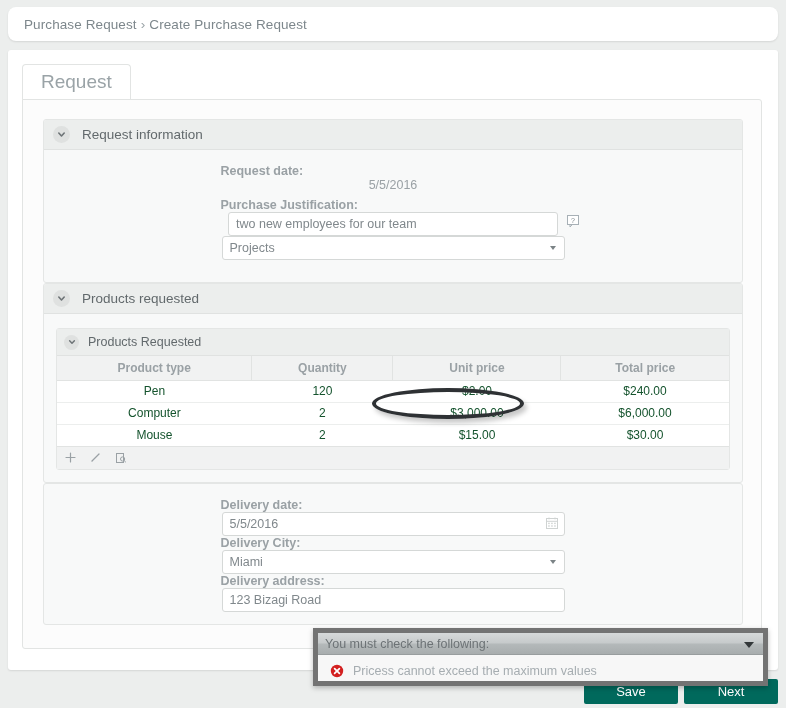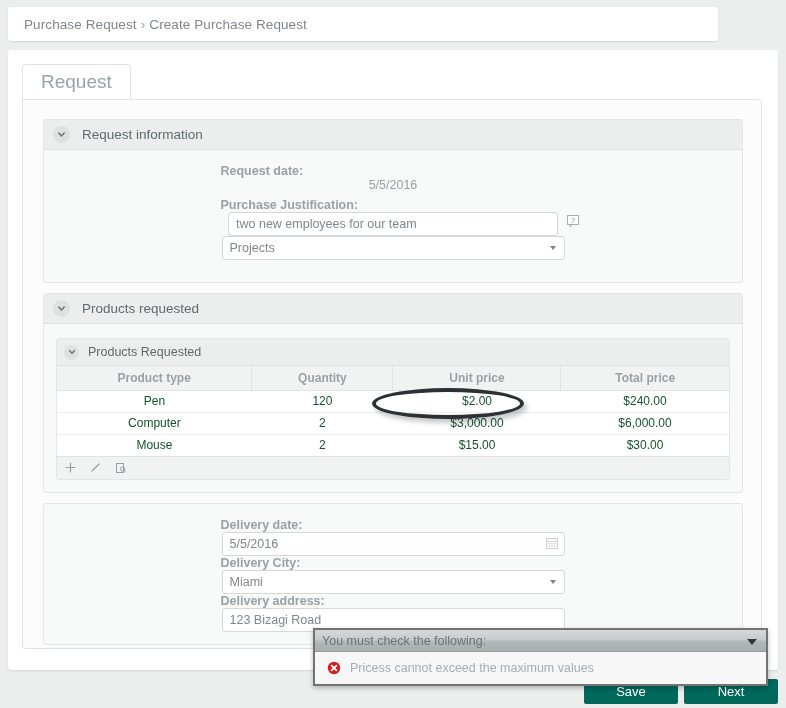--- a/index.html
+++ b/index.html
@@ -12,23 +12,23 @@
     font-size: 13px;
     color: #8c9396;
     overflow: hidden;
     position: relative;
   }
 
   
   .breadcrumb-bar {
     position: absolute;
     left: 8px; top: 7px;
-    width: 710px; height: 34px;
-    background: #ffffff;
-    border-radius: 3px;
+    width: 770px; height: 34px;
+    background: #ffffff;
+    border-radius: 8px;
     box-shadow: 0 1px 2px rgba(0,0,0,0.10);
     display: flex;
     align-items: center;
     padding-left: 16px;
   }
   .breadcrumb-text {
     font-size: 13.5px;
     color: #7d878c;
     letter-spacing: 0.1px;
   }
@@ -76,21 +76,20 @@
     position: absolute;
     left: 20px; top: 19px;
     width: 700px;
   }
 
   
   .section {
     background: #f8f9f9;
     border: 1px solid #e4e6e5;
     border-radius: 3px;
-    margin-bottom: 10px;
   }
   .section-header {
     background: #eceeed;
     border-bottom: 1px solid #e0e2e1;
     height: 30px;
     display: flex;
     align-items: center;
     padding-left: 9px;
     border-radius: 2px 2px 0 0;
   }
@@ -250,21 +249,21 @@
     pointer-events: none;
     z-index: 30;
   }
 
   
   .validation-popup {
     position: absolute;
     left: 313px; top: 628px;
     width: 455px; height: 58px;
     background: #f7f7f7;
-    border: 2px solid #737373;
+    border: 5px solid #737373;
     box-shadow: 0 2px 5px rgba(0,0,0,0.25);
     z-index: 40;
   }
   .vp-header {
     height: 22px;
     background: linear-gradient(to bottom, #d6d9da 0%, #c6cacb 48%, #b4b9ba 52%, #a8adae 100%);
     border-bottom: 1px solid #989d9e;
     display: flex;
     align-items: center;
     padding: 0 7px;

